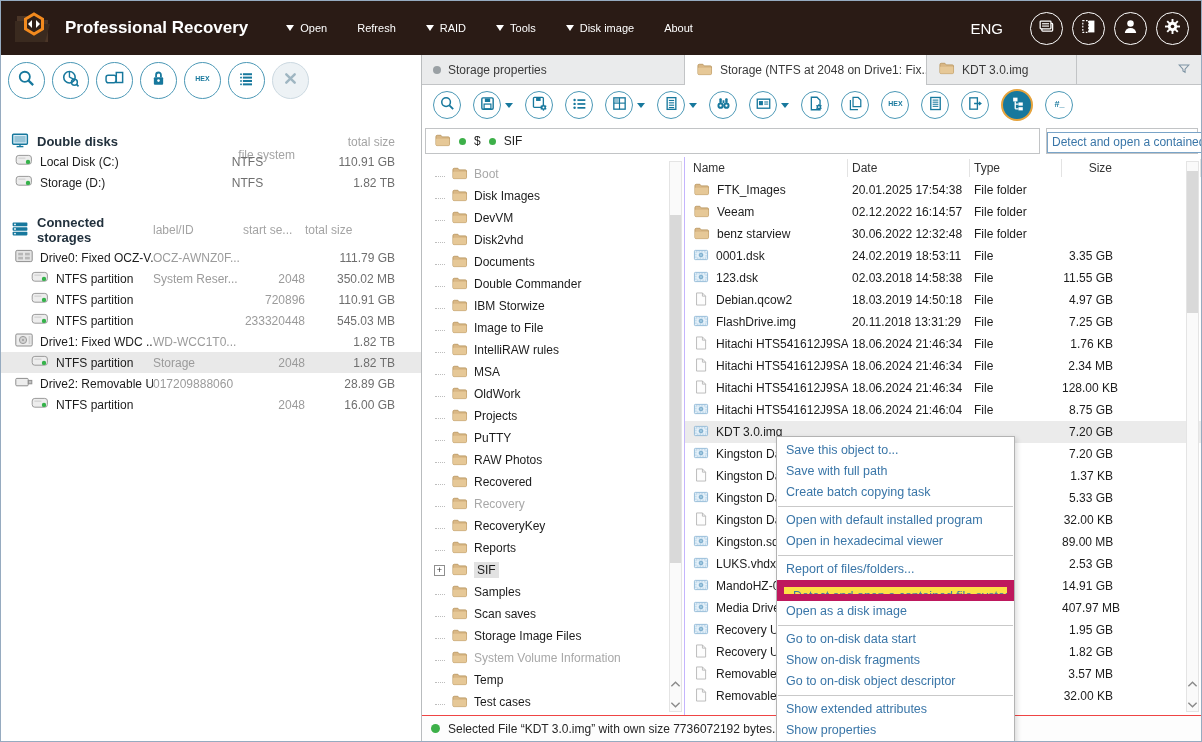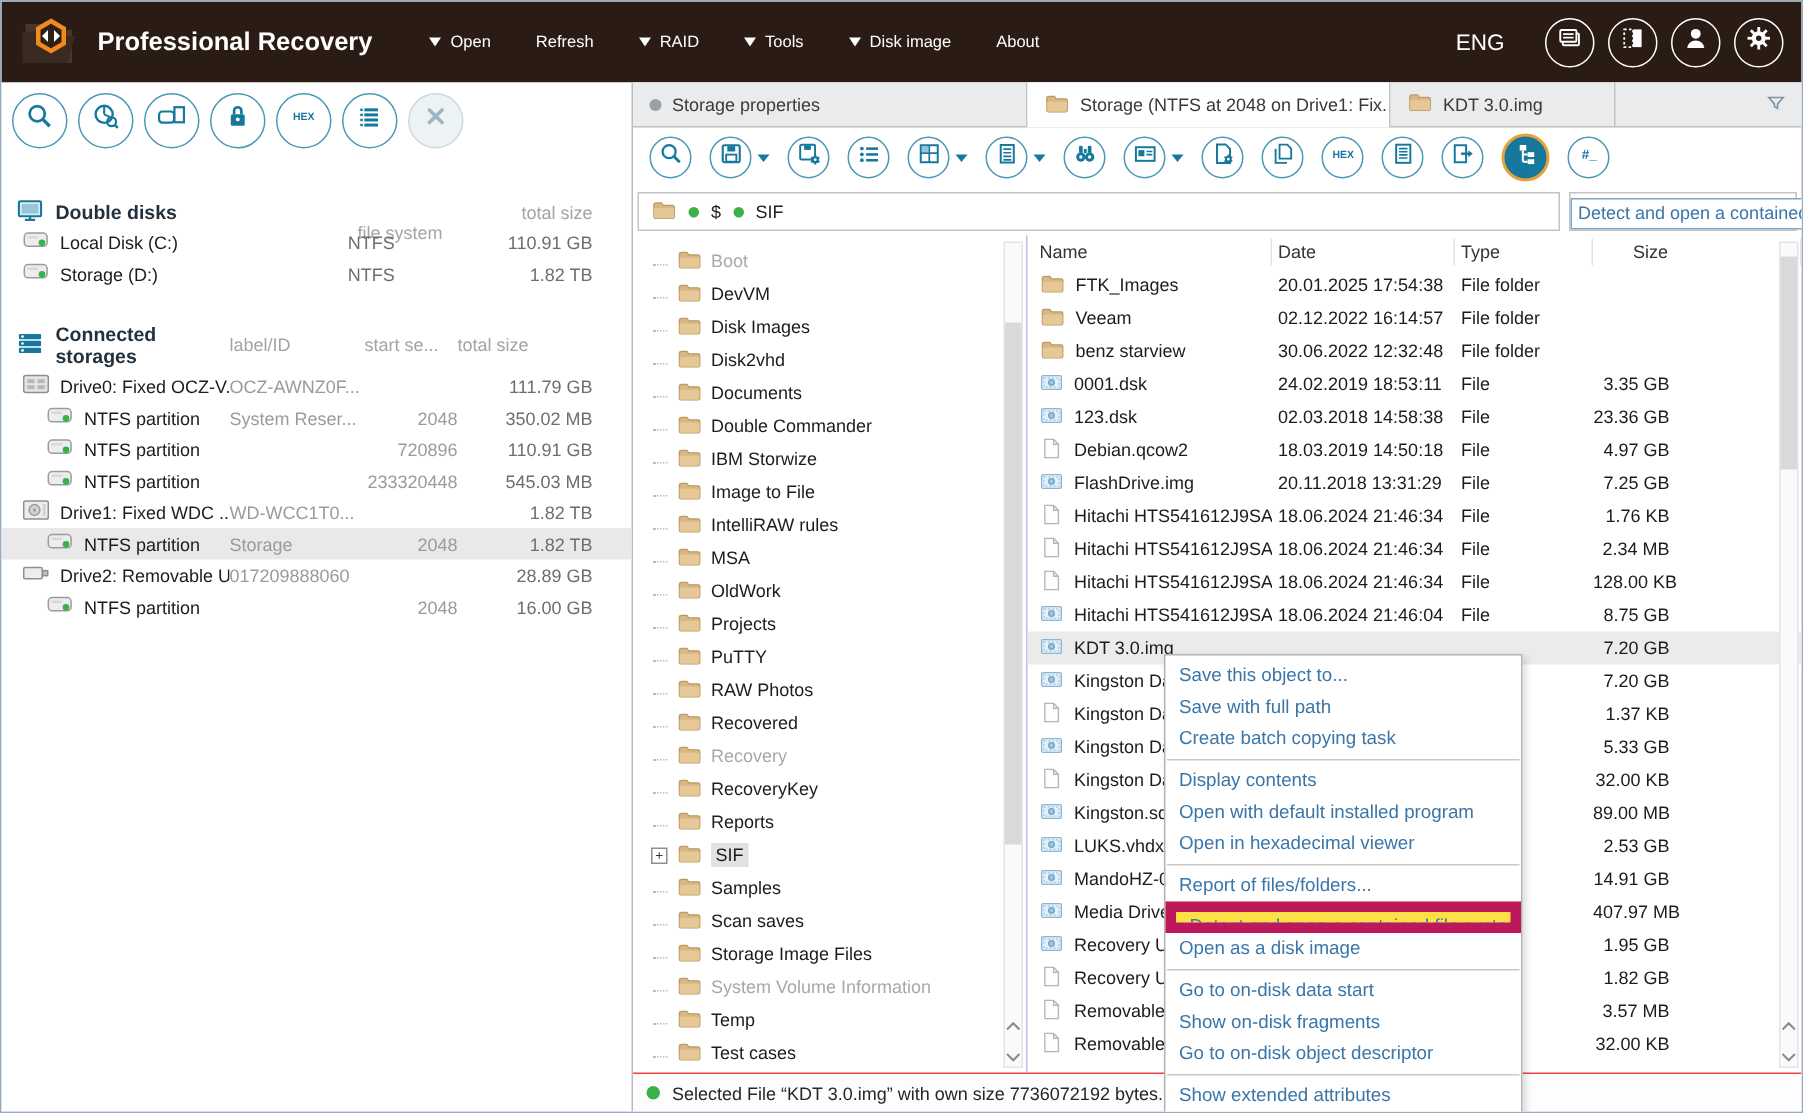--- a/index.html
+++ b/index.html
@@ -609,29 +609,29 @@
                     <path d="M1.8 7.6 h14.9 v6.4 c0 0.7-0.4 1.1-1.1 1.1 H2.9 c-0.7 0-1.1-0.4-1.1-1.1 z" fill="#e6c897"></path>
                   </svg></span>
                 <span class="lab">Boot</span>
               </div>
               <div class="titem">
                 <span class="handle"></span>
                 <span><svg width="17" height="16" viewBox="0 0 18 18">
                     <path d="M1.6 5.2 c0-0.9 0.6-1.5 1.5-1.5 h4.1 l1.4 1.8 h7 c0.8 0 1.3 0.5 1.3 1.2 v7.3 c0 0.8-0.5 1.3-1.3 1.3 H2.9 c-0.8 0-1.3-0.5-1.3-1.3 z" fill="#d9b785" stroke="#bb9a63"></path>
                     <path d="M1.8 7.6 h14.9 v6.4 c0 0.7-0.4 1.1-1.1 1.1 H2.9 c-0.7 0-1.1-0.4-1.1-1.1 z" fill="#e6c897"></path>
                   </svg></span>
+                <span class="lab">Disk Images</span>
+              </div>
+              <div class="titem">
+                <span class="handle"></span>
+                <span><svg width="17" height="16" viewBox="0 0 18 18">
+                    <path d="M1.6 5.2 c0-0.9 0.6-1.5 1.5-1.5 h4.1 l1.4 1.8 h7 c0.8 0 1.3 0.5 1.3 1.2 v7.3 c0 0.8-0.5 1.3-1.3 1.3 H2.9 c-0.8 0-1.3-0.5-1.3-1.3 z" fill="#d9b785" stroke="#bb9a63"></path>
+                    <path d="M1.8 7.6 h14.9 v6.4 c0 0.7-0.4 1.1-1.1 1.1 H2.9 c-0.7 0-1.1-0.4-1.1-1.1 z" fill="#e6c897"></path>
+                  </svg></span>
                 <span class="lab">DevVM</span>
-              </div>
-              <div class="titem">
-                <span class="handle"></span>
-                <span><svg width="17" height="16" viewBox="0 0 18 18">
-                    <path d="M1.6 5.2 c0-0.9 0.6-1.5 1.5-1.5 h4.1 l1.4 1.8 h7 c0.8 0 1.3 0.5 1.3 1.2 v7.3 c0 0.8-0.5 1.3-1.3 1.3 H2.9 c-0.8 0-1.3-0.5-1.3-1.3 z" fill="#d9b785" stroke="#bb9a63"></path>
-                    <path d="M1.8 7.6 h14.9 v6.4 c0 0.7-0.4 1.1-1.1 1.1 H2.9 c-0.7 0-1.1-0.4-1.1-1.1 z" fill="#e6c897"></path>
-                  </svg></span>
-                <span class="lab">Disk Images</span>
               </div>
               <div class="titem">
                 <span class="handle"></span>
                 <span><svg width="17" height="16" viewBox="0 0 18 18">
                     <path d="M1.6 5.2 c0-0.9 0.6-1.5 1.5-1.5 h4.1 l1.4 1.8 h7 c0.8 0 1.3 0.5 1.3 1.2 v7.3 c0 0.8-0.5 1.3-1.3 1.3 H2.9 c-0.8 0-1.3-0.5-1.3-1.3 z" fill="#d9b785" stroke="#bb9a63"></path>
                     <path d="M1.8 7.6 h14.9 v6.4 c0 0.7-0.4 1.1-1.1 1.1 H2.9 c-0.7 0-1.1-0.4-1.1-1.1 z" fill="#e6c897"></path>
                   </svg></span>
                 <span class="lab">Disk2vhd</span>
               </div>
               <div class="titem">
@@ -878,21 +878,21 @@
      <div class="c-name">
                   <span><svg width="16" height="16" viewBox="0 0 18 18">
                       <rect x="1.6" y="3.8" width="14.8" height="10.4" rx="1" fill="#e4f0f9" stroke="#8cb6d4"></rect>
                       <rect x="3.3" y="5.5" width="11.4" height="7" fill="none" stroke="#a9cbe2" stroke-dasharray="1.7 1.3"></rect>
                       <circle cx="9" cy="9" r="2.1" fill="#9ec7e0" stroke="#6da3c6"></circle>
                     </svg></span>
                   <span>123.dsk</span>
                 </div>
      <div class="c-date">02.03.2018 14:58:38</div>
      <div class="c-type">File</div>
-     <div class="c-size">23.36 GB</div>
+     <div class="c-size">11.55 GB</div>
    </div>
               <div class="lrow">
      <div class="c-name">
                   <span><svg width="16" height="16" viewBox="0 0 18 18">
                       <path d="M4 2.2 h6.6 l3.6 3.6 v10 H4 z" fill="#fdfdfd" stroke="#b5b5b5"></path>
                       <path d="M10.6 2.2 v3.6 h3.6" fill="none" stroke="#b5b5b5"></path>
                     </svg></span>
                   <span>Debian.qcow2</span>
                 </div>
      <div class="c-date">18.03.2019 14:50:18</div>
@@ -1146,21 +1146,20 @@
         <span>Selected File “KDT 3.0.img” with own size 7736072192 bytes.</span>
       </div>
     </div>
   </div>
 
   <div class="cmenu" id="cmenu">
       <div class="citem">Save this object to...</div>
       <div class="citem">Save with full path</div>
       <div class="citem">Create batch copying task</div>
       <div class="csep"></div>
-      <div class="citem">Display contents</div>
       <div class="citem">Open with default installed program</div>
       <div class="citem">Open in hexadecimal viewer</div>
       <div class="csep"></div>
       <div class="citem">Report of files/folders...</div>
       <div class="citem hl">Detect and open a contained file system</div>
       <div class="citem">Open as a disk image</div>
       <div class="csep"></div>
       <div class="citem">Go to on-disk data start</div>
       <div class="citem">Show on-disk fragments</div>
       <div class="citem">Go to on-disk object descriptor</div>

